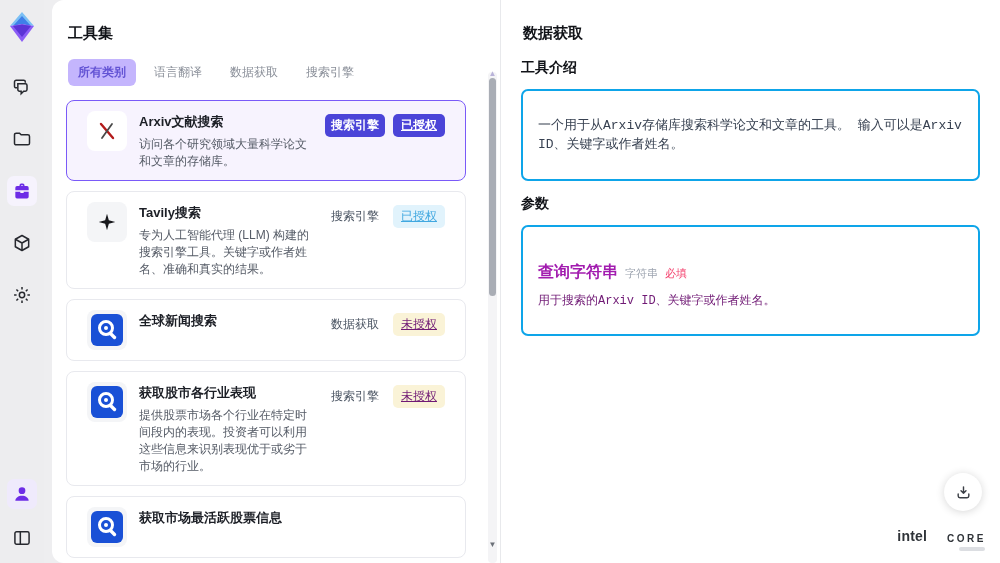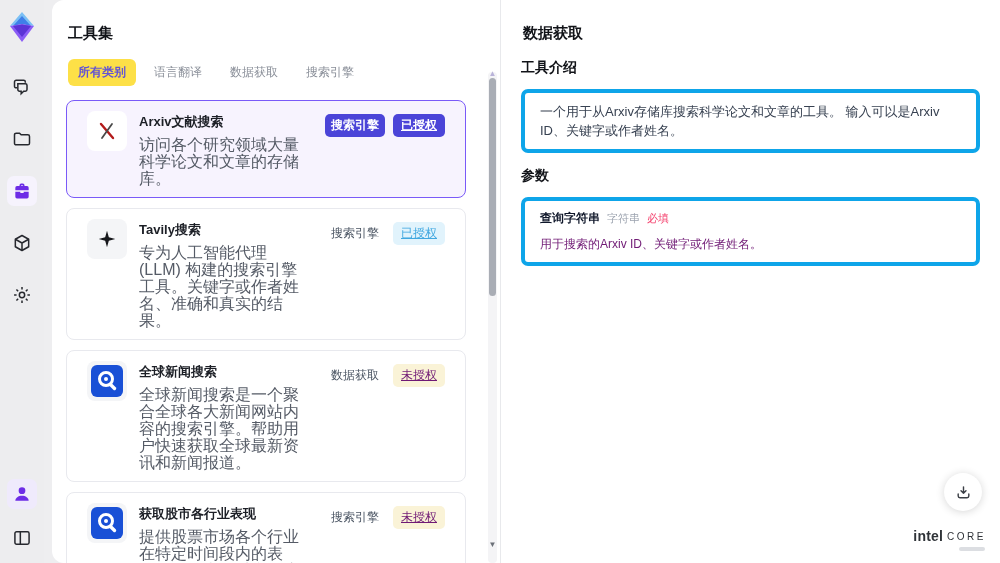--- a/index.html
+++ b/index.html
@@ -24,71 +24,71 @@
   .left-pane { width:448px; position:relative; padding:16px 16px 0 14px; }
   .v-divider { width:1px; background:#e8e9ec; height:563px; }
   .right-pane { flex:1; position:relative; padding:16px 20px 0 20px; }
 
   h1.pane-title { font-size:15px; font-weight:bold; color:#111318; margin:8px 0 16px 2px; }
 
   
   .tabs { display:flex; gap:8px; margin:0 0 14px 2px; }
   .tab { font-size:12px; color:#8a8f99; padding:5px 10px; border-radius:6px; cursor:pointer;
     white-space:nowrap; }
-  .tab.active { background:#fde047; color:#6353d4; font-weight:bold; }
+  .tab.active { background:#c4b5fd; color:#6353d4; font-weight:bold; }
 
   
   .tool-list { position:relative; padding-right:18px; }
   .tool-card { display:flex; gap:12px; border:1px solid #e8e9ee; border-radius:8px;
     padding:10px 20px; margin-bottom:10px; background:#fff; cursor:pointer; }
   .tool-card.selected { border:1.5px solid #7a5af8; background:#f7f3fe; }
   .tool-icon { width:40px; height:40px; border-radius:8px; background:#f4f5f7; flex:0 0 40px;
     display:flex; align-items:center; justify-content:center; overflow:hidden; }
   .tool-card.selected .tool-icon { background:#ffffff; }
   .tool-icon span { display:none; line-height:0; }
   .tool-icon.ic-arxiv .ti-arxiv, .tool-icon.ic-sparkle .ti-sparkle,
   .tool-icon.ic-blue-search .ti-blue-search, .tool-icon.ic-newspaper .ti-newspaper { display:block; }
   .tool-body { flex:1; min-width:0; }
   .tool-title { font-size:13px; font-weight:bold; color:#1c1f26; margin:2px 0 5px 0; }
-  .tool-desc { font-size:16px; color:#555b66; line-height:17px; }
+  .tool-desc { font-size:12px; color:#555b66; line-height:17px; }
   .tool-badges { display:flex; gap:8px; align-items:flex-start; padding-top:3px; }
   .cat { font-size:12px; color:#4b5563; padding:3px 6px; white-space:nowrap; }
   .status { font-size:12px; padding:3px 8px; border-radius:5px; white-space:nowrap;text-decoration:underline; }
   .pill-solid { background:#4b44d8; color:#ffffff !important; border-radius:5px; font-weight:bold; }
   .status.auth { background:#e1f3fc; color:#41a8e0; }
   .status.unauth { background:#faf3d7; color:#701a75; }
 
   
   .scrollbar { position:absolute; top:72px; bottom:0; right:3px; width:9px; }
   .sb-track { position:absolute; inset:0; background:#f4f4f6; border-radius:4px; }
   .sb-thumb { position:absolute; top:6px; left:1px; width:7px; height:218px; background:#a9adb5;
     border-radius:4px; }
   .sb-arrow { position:absolute; left:0; width:9px; font-size:8px; color:#6b7078;
     text-align:center; line-height:8px; }
   .sb-arrow.up { top:-2px; color:#b9b3d9; }
   .sb-arrow.down { bottom:14px; }
 
   
   h2.section-title { font-size:14px; font-weight:bold; color:#111318; margin:14px 0 12px 0; }
-  .detail-card { border:4px solid #0ea5e9; border-radius:7px; padding:9px 15px; background:#fff; }
+  .detail-card { border:2px solid #0ea5e9; border-radius:7px; padding:25px 15px; background:#fff;font-family:Liberation Mono, monospace; }
   .intro-text { font-size:13px; color:#374151; line-height:19px; }
   .param-row { display:flex; align-items:baseline; gap:7px; margin-bottom:9px; }
-  .param-name { font-size:12px; font-weight:bold; color:#0f172a; }
+  .param-name { font-size:16px; font-weight:bold; color:#a21caf;margin-top:10px; }
   .param-type { font-size:11px; color:#9ca3af; }
   .param-required { font-size:11px; color:#f4426e; }
   .param-desc { font-size:12px; color:#701a75; }
 
   
   .fab { position:absolute; right:18px; bottom:52px; width:38px; height:38px; border-radius:50%;
     background:#fff; box-shadow:0 1px 8px rgba(0,0,0,.16); display:flex; align-items:center;
     justify-content:center; cursor:pointer; color:#3b3f46; }
   .brand { position:absolute; right:14px; bottom:12px; color:#2f3338; text-align:right; }
-  .brand .line { display:flex; align-items:center; gap:4px; justify-content:flex-end; }
+  .brand .line { display:flex; align-items:flex-end; gap:20px; justify-content:flex-end; }
   .brand-intel { font-size:14px; font-weight:bold; letter-spacing:0.2px; }
-  .brand-core { font-size:10px; letter-spacing:2.5px; font-weight:400; }
+  .brand-core { font-size:10px; letter-spacing:2.5px; font-weight:700; }
   .brand-sub { width:26px; height:4px; background:#dcdee2; border-radius:2px; margin:3px 1px 0 auto; }
 </style>
 </head>
 <body>
 
 <aside class="rail">
   <div class="rail-logo">
     <svg viewBox="0 0 30 34">
       <polygon points="15,2 27,16 15,14 3,16" fill="#7cc0f4"></polygon>
       <polygon points="15,6 24,16 15,14 6,16" fill="#3f7fe8"></polygon>
@@ -205,21 +205,20 @@
           <rect x="4" y="4" width="32" height="32" rx="6" fill="#1950d6"></rect>
           <circle cx="19" cy="18" r="6.5" fill="none" stroke="#ffffff" stroke-width="3"></circle>
           <circle cx="19" cy="18" r="2" fill="#ffffff"></circle>
           <path d="M23.5 23.5L27.5 27.5" stroke="#ffffff" stroke-width="3.4" stroke-linecap="round"></path>
         </svg>
       </span>
 
     </div>
     <div class="tool-body">
       <div class="tool-title">全球新闻搜索</div>
-      <div class="tool-desc">全球新闻搜索是一个聚合全球各大新闻网站内容的搜索引擎。帮助用户快速获取全球最新资讯和新闻报道。</div>
     </div>
     <div class="tool-badges">
       <span class="cat">数据获取</span>
       <span class="status unauth">未授权</span>
     </div>
   </div>
 
   <div class="tool-card">
     <div class="tool-icon ic-blue-search">
 

